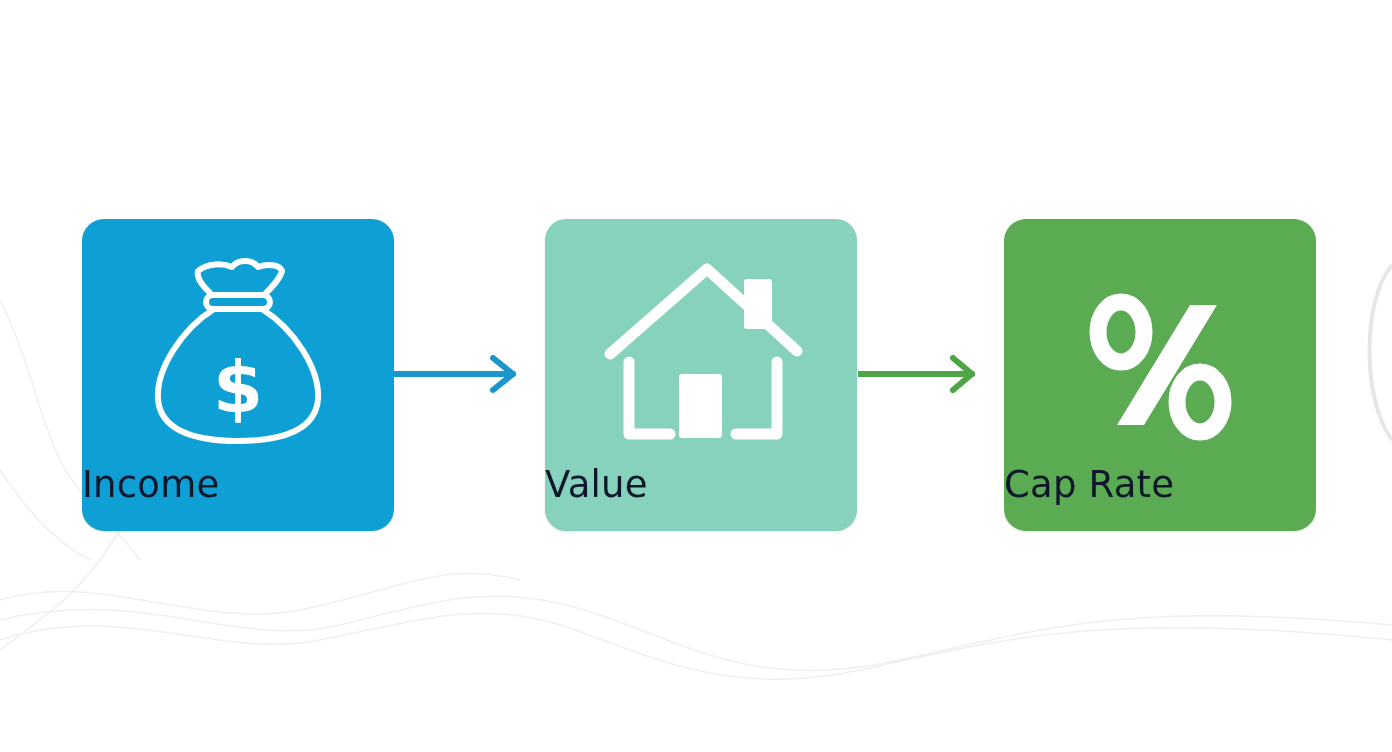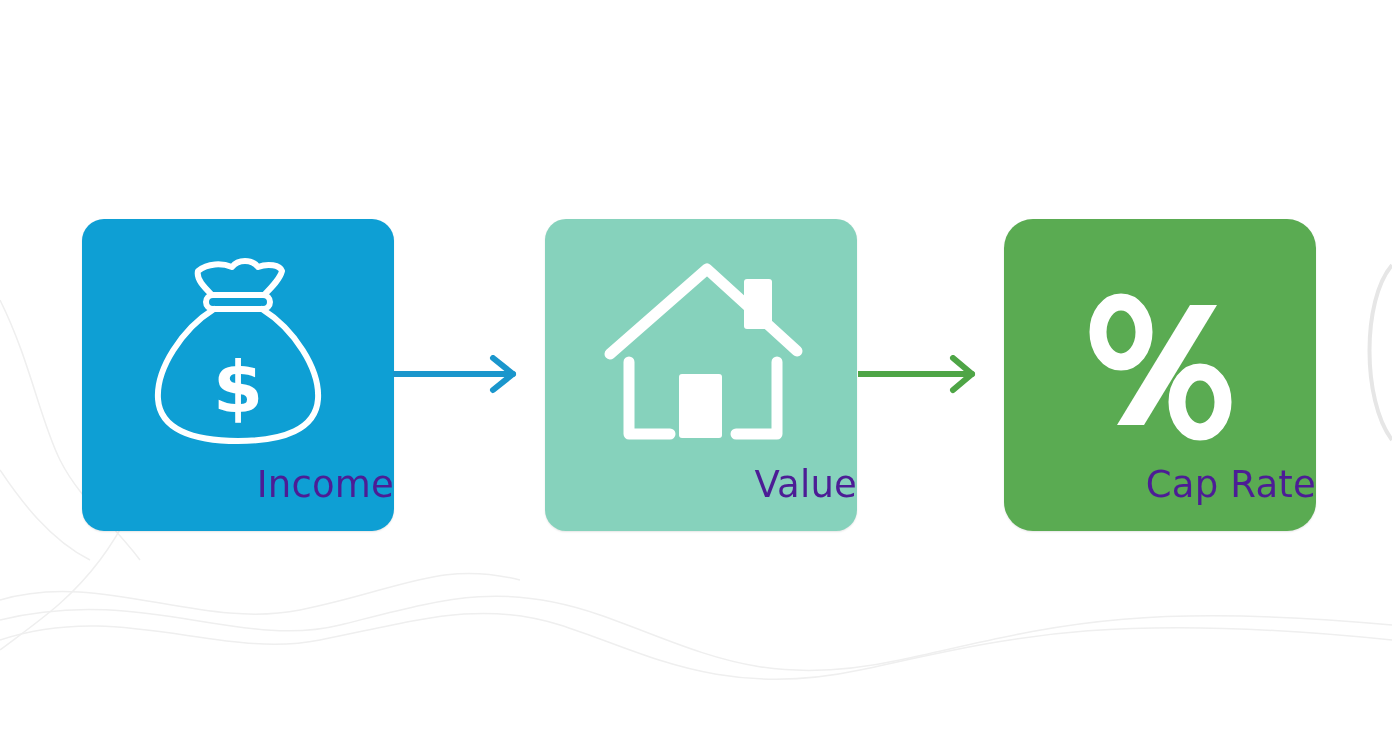--- a/index.html
+++ b/index.html
@@ -34,22 +34,22 @@
     .card svg.icon {
       position: absolute;
       left: 0; top: 0;
       width: 312px; height: 312px;
     }
     .card .label {
       position: absolute;
       left: 0;
       width: 100%;
       top: 244px;
-      text-align: right;
-      color: #4c1d95;
+      text-align: left;
+      color: #0f172a;
       font-size: 37px;
       line-height: 44px;
       letter-spacing: 0.2px;
     }
     .arrow {
       position: absolute;
       top: 355px;
       height: 40px;
     }
   </style>
@@ -109,21 +109,21 @@
     <div class="label">Value</div>
   </div>
 
   <svg class="arrow" style="left:858px; width:122px;" viewBox="0 0 122 40">
     <g fill="none" stroke="#4ea546" stroke-width="6" stroke-linecap="round" stroke-linejoin="round">
       <line x1="0" y1="19" x2="114" y2="19"></line>
       <polyline points="95,3 114,19 95,35"></polyline>
     </g>
   </svg>
 
-  <div class="card" style="left:1004px; background:#5aab52;border-radius:29px;">
+  <div class="card" style="left:1004px; background:#5aab52;">
     <svg class="icon" viewBox="0 0 312 312">
       <g fill="none" stroke="#ffffff" stroke-width="17">
         <ellipse cx="117" cy="113" rx="23" ry="30"></ellipse>
         <ellipse cx="196" cy="183" rx="23" ry="30"></ellipse>
       </g>
       <polygon points="186,86 213,86 140,206 113,206" fill="#ffffff"></polygon>
     </svg>
     <div class="label">Cap Rate</div>
   </div>
 

